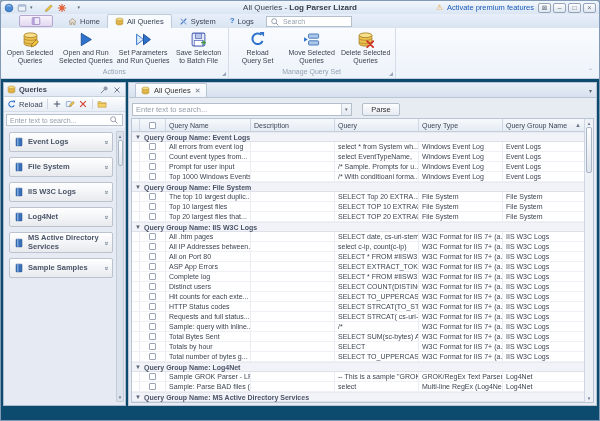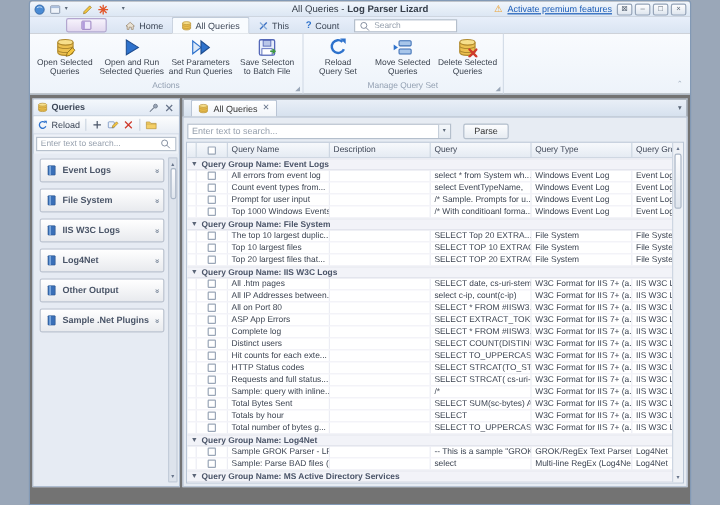--- a/index.html
+++ b/index.html
@@ -1,39 +1,39 @@
 <!DOCTYPE html>
 <html><head>
 <meta charset="utf-8">
 <style>
   html,body{margin:0;padding:0;background:#9aa7b8;}
   *{box-sizing:border-box;}
-  #win{position:relative;width:552px;height:421px;margin:0 auto;background:#737373;
+  #win{position:relative;width:600px;height:421px;margin:0 auto;background:#0c4a6e;
        border:1px solid #8299b5;border-radius:3px 3px 0 0;overflow:hidden;
        font-family:"Liberation Sans",sans-serif;-webkit-font-smoothing:antialiased;}
   .ic{display:inline-flex;align-items:center;justify-content:center;line-height:0;flex:none;}
 
   
   #titlebar{position:absolute;left:0;top:0;right:0;height:13px;
             background:linear-gradient(#f1f6fc,#dbe6f3);display:flex;align-items:center;padding:0 3px;}
   .qat{display:flex;align-items:center;gap:3px;}
   .qat-sep{width:5px;}
   #title{position:absolute;left:50%;transform:translateX(-50%);font-size:8px;color:#38404c;white-space:nowrap;}
   #title b{font-weight:700;}
   .tb-right{margin-left:auto;display:flex;align-items:center;gap:4px;}
   .warn-glyph{font-size:8px;color:#eca439;line-height:1;}
-  .premium{font-size:7.5px;color:#1b5cb8;text-decoration:underline;white-space:nowrap;}
+  .premium{font-size:7.5px;color:#1b5cb8;white-space:nowrap;}
   .winbtn{width:13px;height:10px;border:1px solid #96a4b8;border-radius:2px;
           background:linear-gradient(#fdfdfe,#dfe6ef);font-size:6.5px;line-height:8px;
           text-align:center;color:#5c6878;}
   .caret{font-size:5px;color:#5c6878;line-height:1;}
 
   
   #tabrow{position:absolute;left:0;top:13px;right:0;height:14px;display:flex;align-items:flex-end;
-          padding-left:16px;background:linear-gradient(#e8effa,#d9e4f2);}
+          padding-left:4px;background:linear-gradient(#e8effa,#d9e4f2);}
   .appbtn{width:34px;height:12px;margin:0 8px 1px 14px;border:1px solid #b3a6cf;border-radius:2px;
           background:linear-gradient(#f7f3fc,#e2d8ef);display:flex;align-items:center;justify-content:center;}
   .rtab{height:14px;padding:0 7px;display:flex;align-items:center;gap:3px;font-size:7.5px;color:#3c4656;white-space:nowrap;}
   .rtab.active{background:#f8fbfe;border:1px solid #c0cbd9;border-bottom:none;border-radius:2px 2px 0 0;}
   .help-glyph{color:#2e72cc;font-weight:700;font-size:8px;line-height:1;}
   .ribsearch{margin-left:5px;margin-bottom:1px;width:86px;height:11px;background:#fff;border:1px solid #b4bfcc;
              display:flex;align-items:center;gap:3px;padding:0 3px;}
   input.tin{border:none;outline:none;background:transparent;font-family:"Liberation Sans",sans-serif;
             font-size:7px;color:#444;padding:0;width:100%;}
   input.tin::placeholder{color:#97a1ae;}
@@ -201,25 +201,25 @@
           </span>
           <span>All Queries</span>
         </div>
         <div class="rtab">
           <span class="ic">
             <svg width="9" height="9" viewBox="0 0 16 16">
               <path d="M3 13L13 3" stroke="#3a6fc0" stroke-width="2"></path>
               <path d="M3 3l10 10" stroke="#85abdb" stroke-width="2"></path>
             </svg>
           </span>
-          <span>This</span>
+          <span>System</span>
         </div>
         <div class="rtab">
           <span class="help-glyph">?</span>
-          <span>Count</span>
+          <span>Logs</span>
         </div>
       </div>
     <div class="ribsearch">
       <span class="ic">
           <svg width="10" height="10" viewBox="0 0 16 16">
             <circle cx="6.7" cy="6.7" r="4" fill="none" stroke="#7b8699" stroke-width="1.2"></circle>
             <path d="M9.6 9.6l4 4" stroke="#7b8699" stroke-width="1.3"></path>
           </svg>
         </span>
       <input class="tin" placeholder="Search" style="">
@@ -422,31 +422,31 @@
           <span>Log4Net</span>
           <span class="nav-chev">»</span>
         </div>
         <div class="nav-item">
           <span class="ic">
             <svg width="10" height="10" viewBox="0 0 16 16">
               <rect x="3.2" y="1.8" width="9.6" height="12.4" rx="0.8" fill="#3a70b8" stroke="#27508a" stroke-width="0.8"></rect>
               <rect x="4.8" y="1.8" width="2.4" height="12.4" fill="#7ba7dc"></rect>
             </svg>
           </span>
-          <span>Other Output</span>
+          <span>MS Active Directory Services</span>
           <span class="nav-chev">»</span>
         </div>
         <div class="nav-item">
           <span class="ic">
             <svg width="10" height="10" viewBox="0 0 16 16">
               <rect x="3.2" y="1.8" width="9.6" height="12.4" rx="0.8" fill="#3a70b8" stroke="#27508a" stroke-width="0.8"></rect>
               <rect x="4.8" y="1.8" width="2.4" height="12.4" fill="#7ba7dc"></rect>
             </svg>
           </span>
-          <span>Sample .Net Plugins</span>
+          <span>Sample Samples</span>
           <span class="nav-chev">»</span>
         </div>
         <div class="sb-scroll">
         <span>▴</span>
         <span class="sb-thumb" style="position:absolute;top:8px;"></span>
         <span>▾</span>
       </div>
     </div>
   </div>
 

